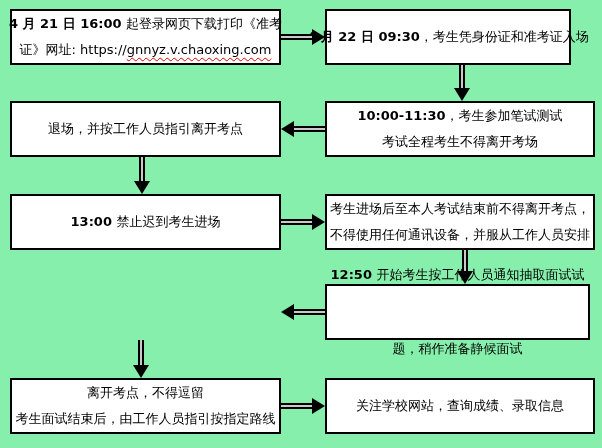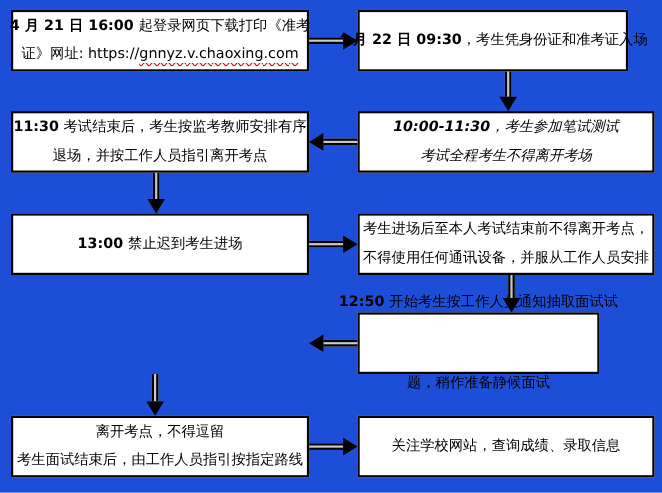--- a/index.html
+++ b/index.html
@@ -1,19 +1,19 @@
 <!DOCTYPE html>
 <html><head>
 <meta charset="utf-8">
 <style>
   html,body{margin:0;padding:0;background:#ffffff;}
   #canvas{
     position:relative;
     width:602px;height:448px;
-    background:#1d4ed8;
+    background:#86efac;
     font-family:"DejaVu Sans","Liberation Sans",sans-serif;
     color:#000000;
     overflow:hidden;
   }
   .box{
     position:absolute;
     border:2px solid #000000;
     background:#ffffff;
     display:flex;
     flex-direction:column;
@@ -27,25 +27,25 @@
   .box .bold{font-weight:bold;}
   .box .wavy{
     text-decoration:underline wavy #e00000;
     text-decoration-thickness:1px;
     text-underline-offset:3px;
     text-align:center;
   }
   
   .b0{left:10px;top:9px;width:271px;height:56px;}
   .b1{left:325px;top:9px;width:246px;height:56px;}
-  .b2{left:325px;top:101px;width:270px;height:56px;font-style:italic;}
+  .b2{left:325px;top:101px;width:270px;height:56px;}
   .b3{left:10px;top:101px;width:271px;height:56px;}
   .b4{left:10px;top:194px;width:271px;height:56px;}
   .b5{left:325px;top:194px;width:270px;height:56px;}
-  .b6{left:325px;top:284px;width:220px;height:56px;gap:48px;}
+  .b6{left:325px;top:284px;width:265px;height:56px;gap:48px;}
   .b7{left:10px;top:284px;width:271px;height:56px;}
   .b8{left:10px;top:378px;width:271px;height:56px;}
   .b9{left:325px;top:378px;width:270px;height:56px;}
 
   
   .arrow{position:absolute;}
   .shaft-h{position:absolute;height:2px;background:#c9c9c9;border-top:2px solid #000;border-bottom:2px solid #000;}
   .shaft-v{position:absolute;width:2px;background:#c9c9c9;border-left:2px solid #000;border-right:2px solid #000;}
   .head{position:absolute;width:0;height:0;}
   .head-right{border-top:8px solid transparent;border-bottom:8px solid transparent;border-left:13px solid #000;}
@@ -88,21 +88,20 @@
       <div class="line"><span>证》网址: https://</span><span class="wavy">gnnyz.v.chaoxing.com</span></div>
     </div>
   <div class="box b1">
       <div class="line"><span class="bold">4 月 22 日 09:30</span><span>，考生凭身份证和准考证入场</span></div>
     </div>
   <div class="box b2">
       <div class="line"><span class="bold">10:00-11:30</span><span>，考生参加笔试测试</span></div>
       <div class="line"><span>考试全程考生不得离开考场</span></div>
     </div>
   <div class="box b3">
-      <div class="line"><span class="bold">11:30</span><span> 考试结束后，考生按监考教师安排有序</span></div>
       <div class="line"><span>退场，并按工作人员指引离开考点</span></div>
     </div>
   <div class="box b4">
       <div class="line"><span class="bold">13:00 </span><span>禁止迟到考生进场</span></div>
     </div>
   <div class="box b5">
       <div class="line"><span>考生进场后至本人考试结束前不得离开考点，</span></div>
       <div class="line"><span>不得使用任何通讯设备，并服从工作人员安排</span></div>
     </div>
   <div class="box b6">

